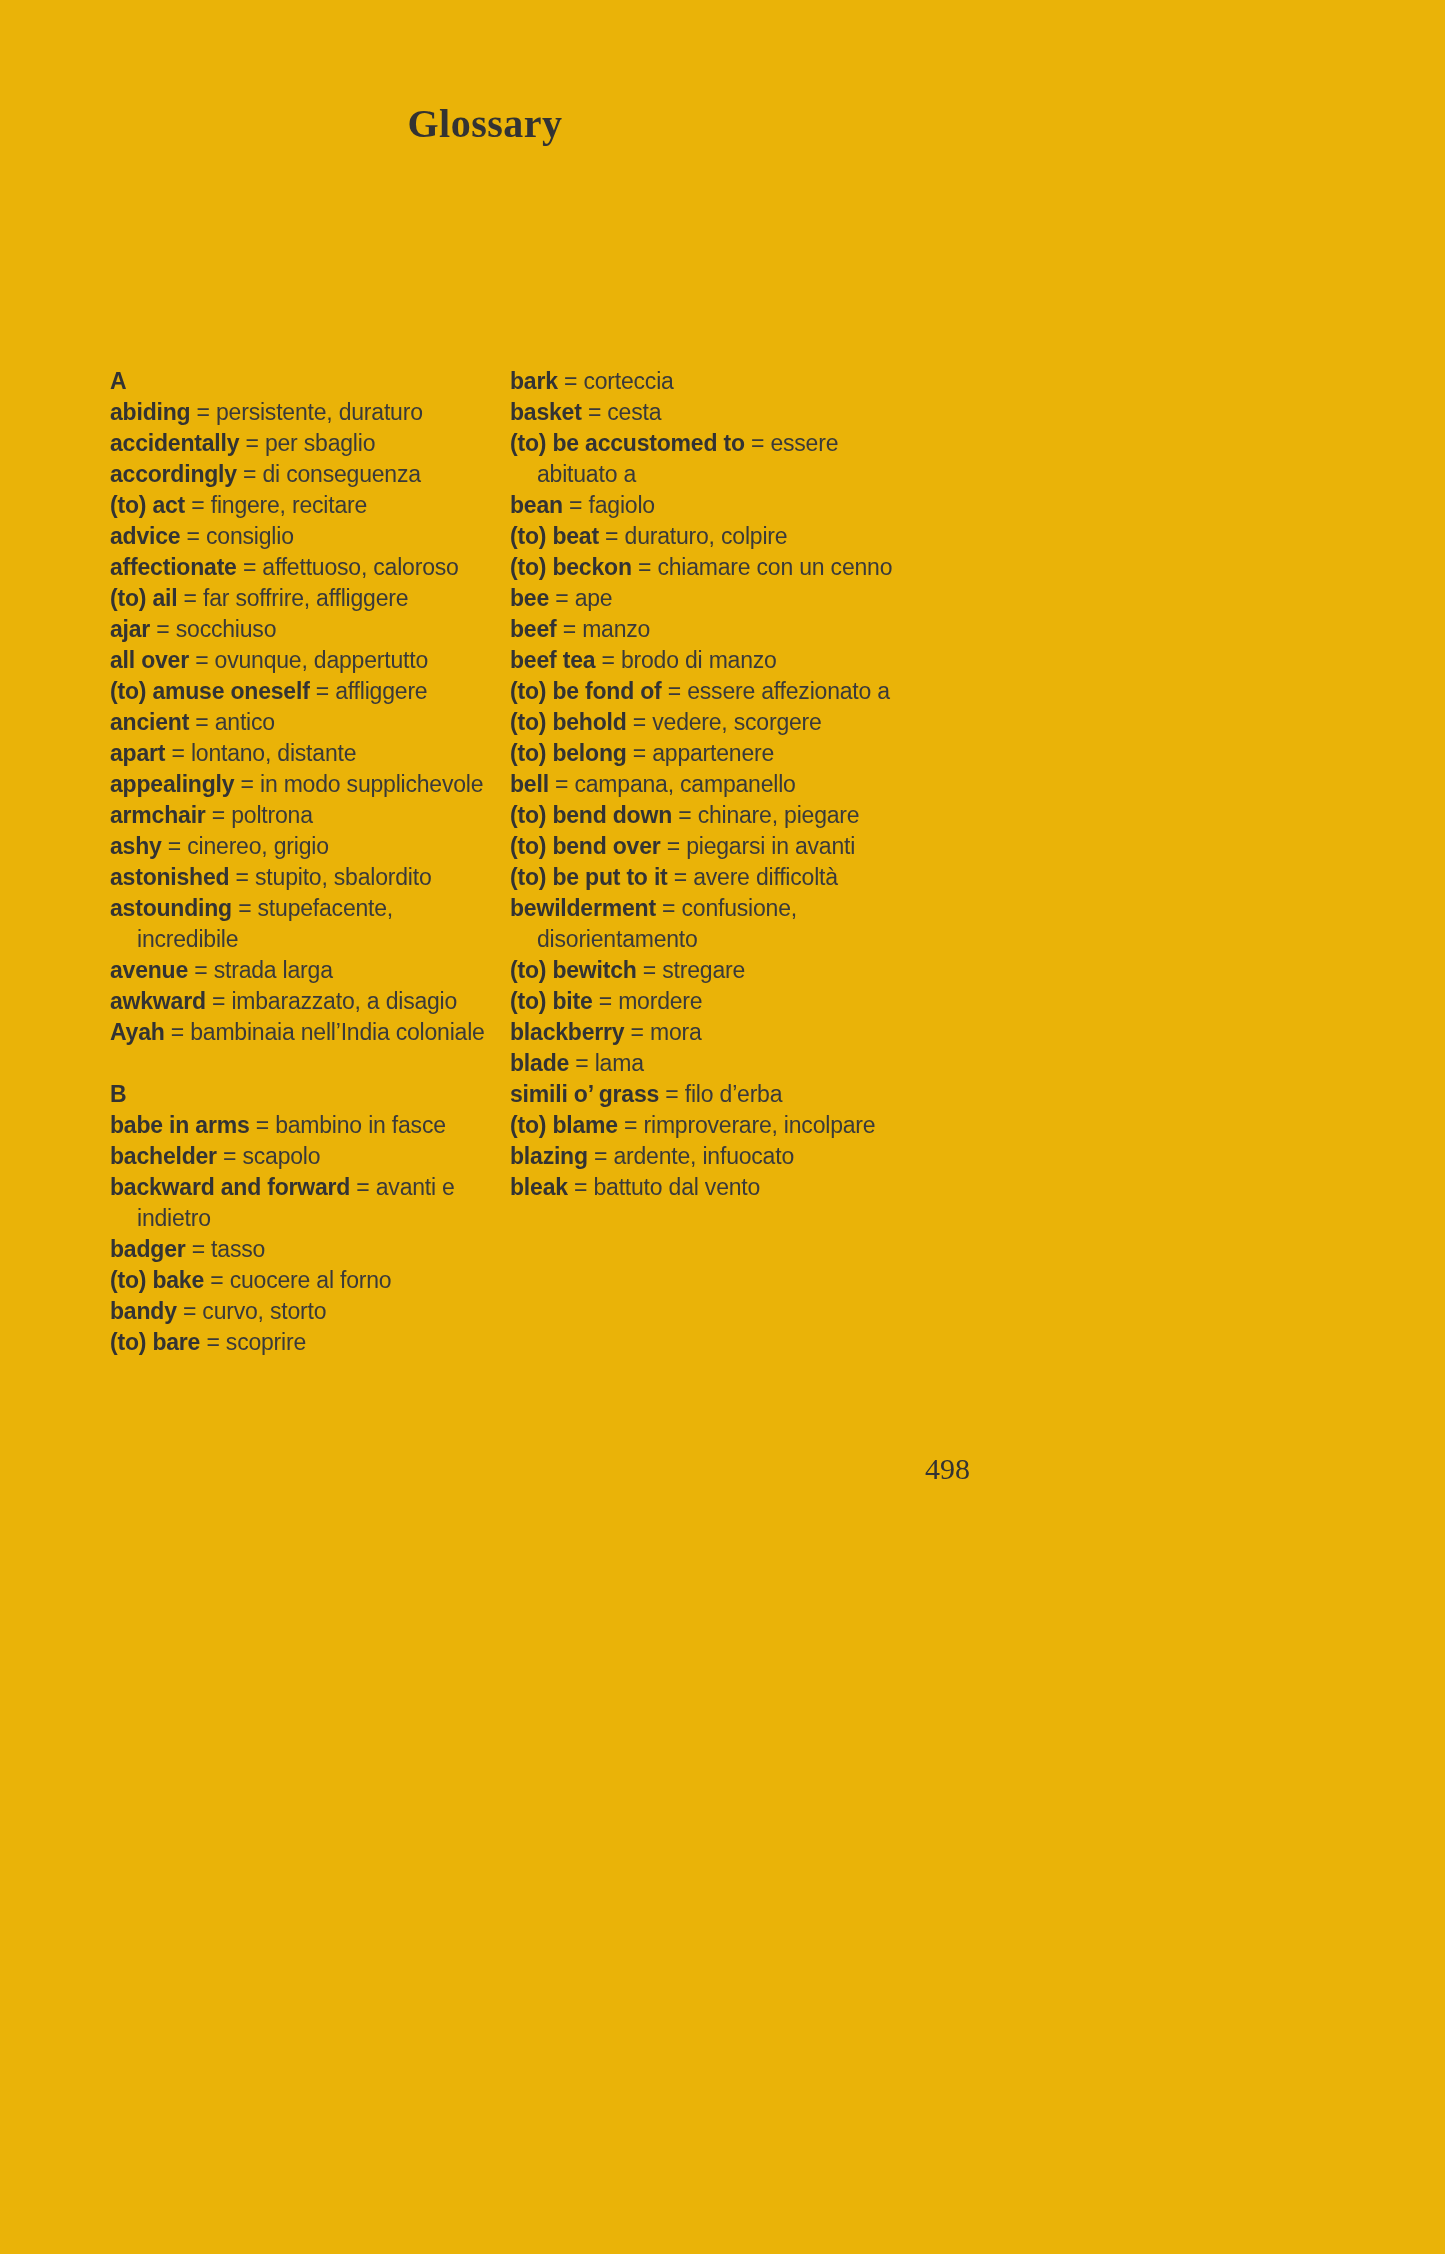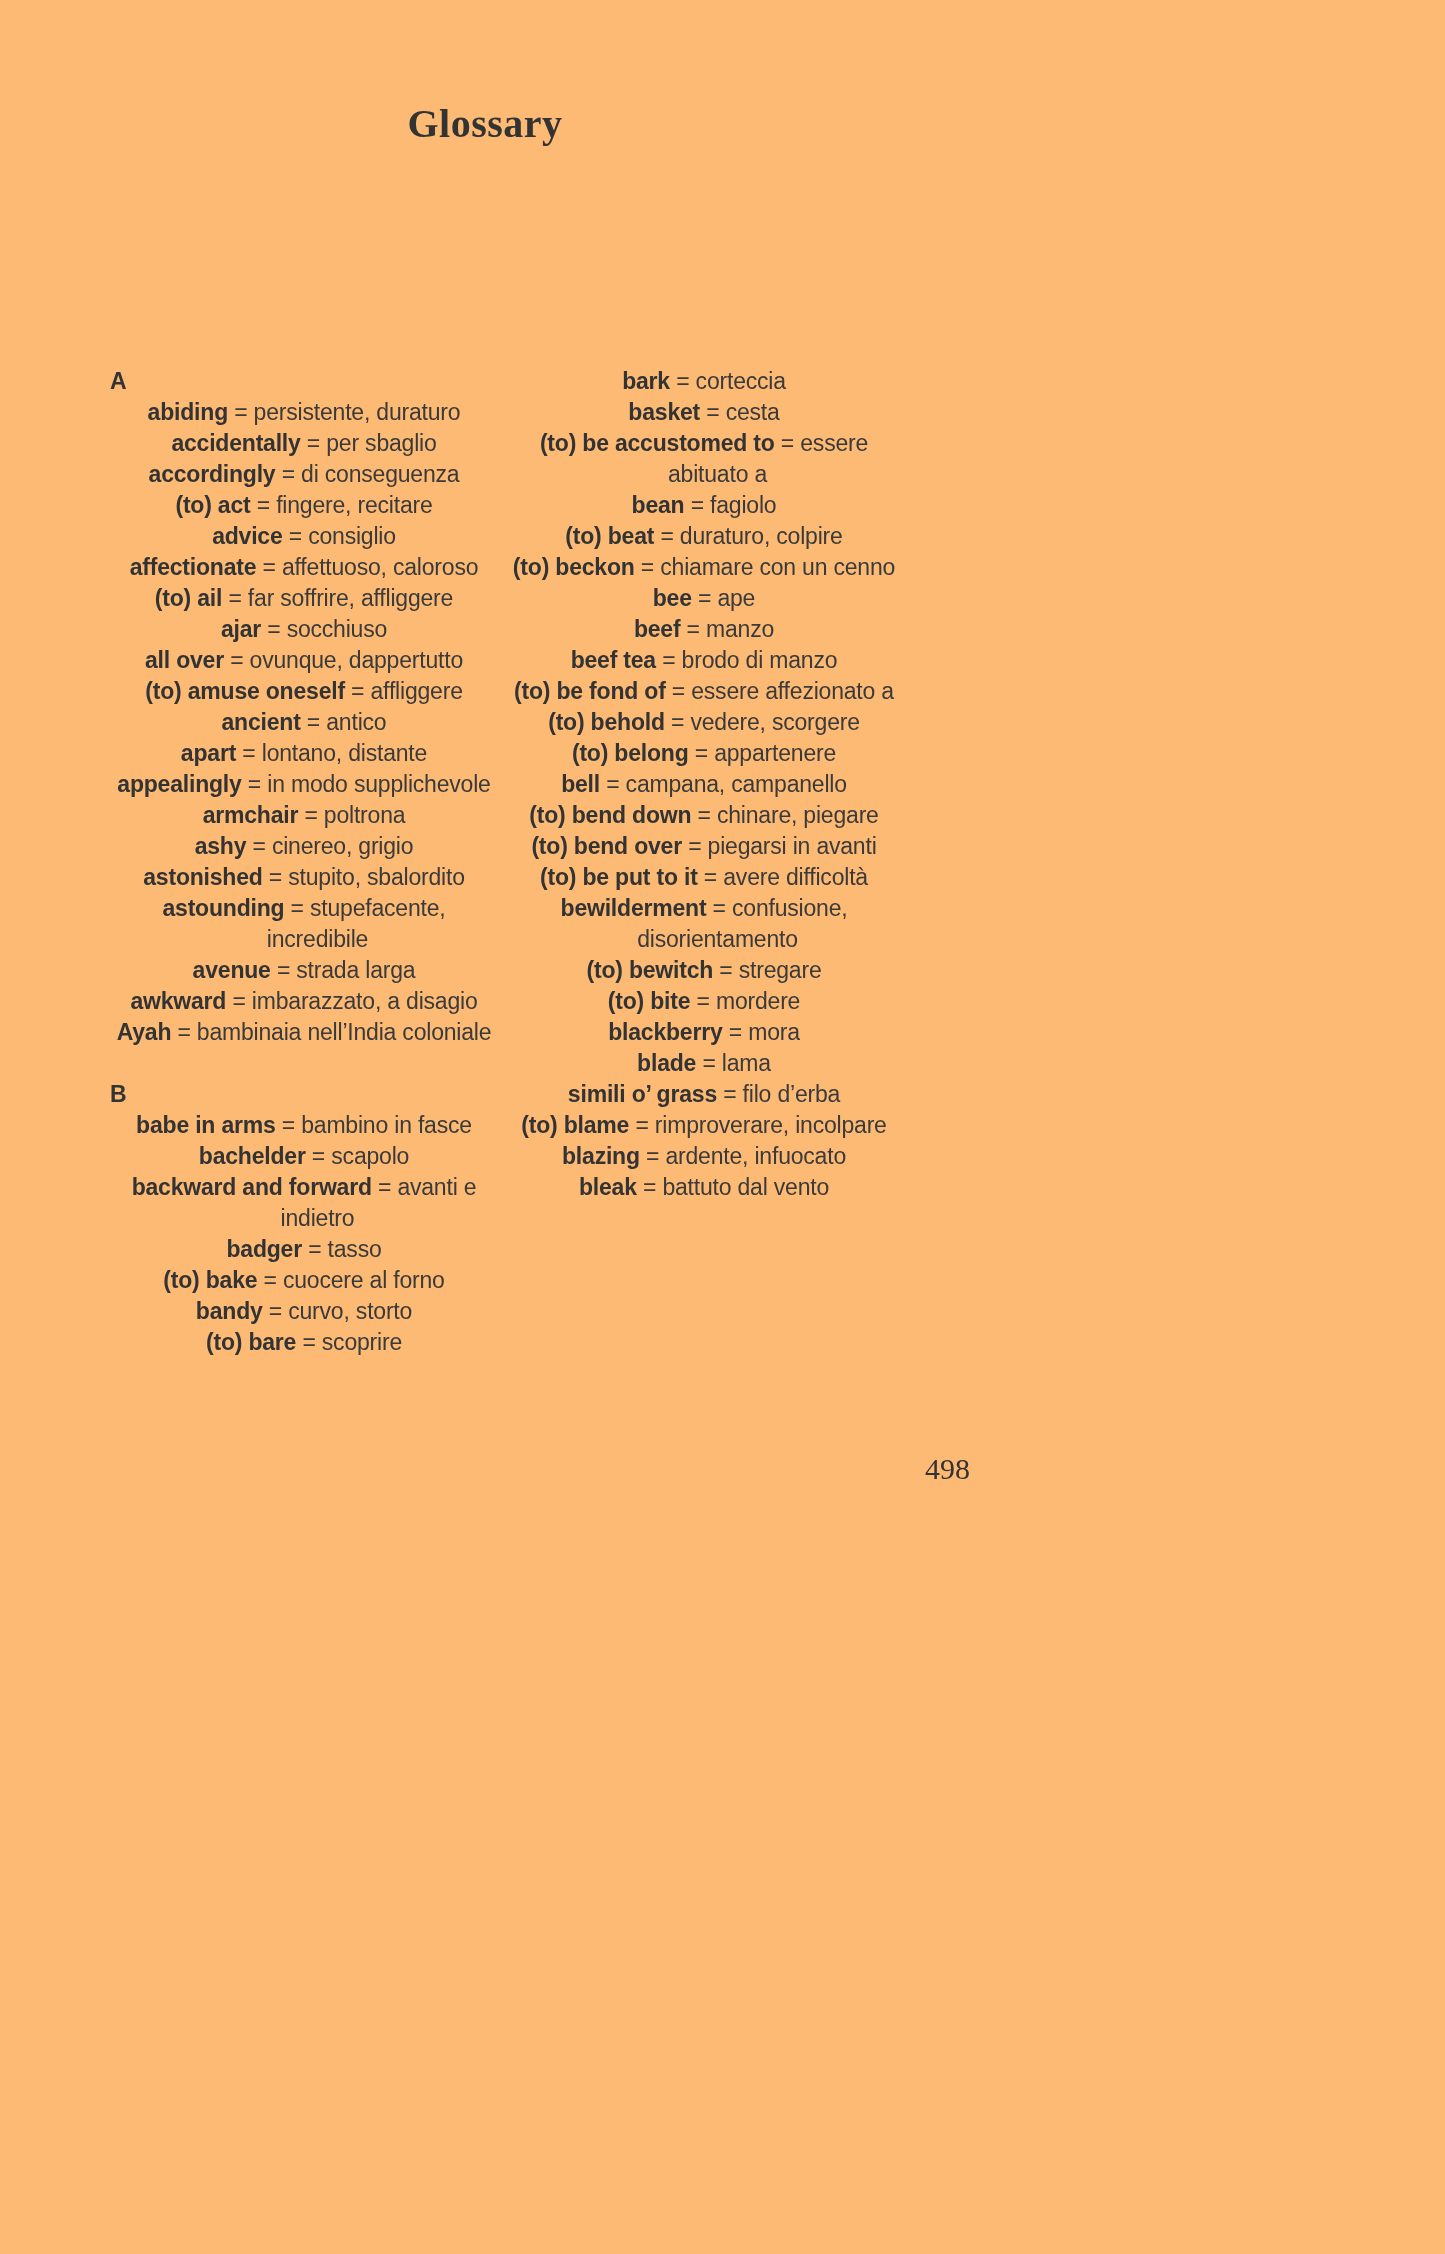--- a/index.html
+++ b/index.html
@@ -4,21 +4,21 @@
 <style>
   html, body {
     margin: 0;
     padding: 0;
     background: #ffffff;
   }
   .page {
     position: relative;
     width: 1445px;
     height: 2254px;
-    background: #fdba74;
+    background: #eab308;
     font-family: "Liberation Sans", sans-serif;
     color: #3a3a3a;
     overflow: hidden;
   }
   .title {
     position: absolute;
     top: 100px;
     left: 0;
     width: 970px;
     margin: 0;
@@ -38,21 +38,20 @@
   }
   .column {
     width: 388px;
     font-size: 23px;
     line-height: 31px;
     letter-spacing: -0.2px;
   }
   .entry {
     padding-left: 27px;
     text-indent: -27px;
-    text-align: center;
   }
   .term {
     font-weight: 700;
     color: #333333;
   }
   .section-header {
     font-weight: 700;
     color: #333333;
   }
   .section-header:not(:first-child) {

